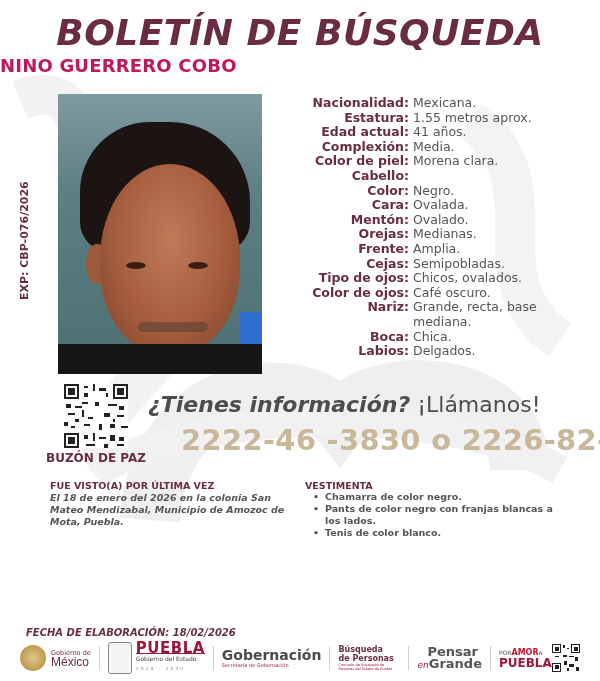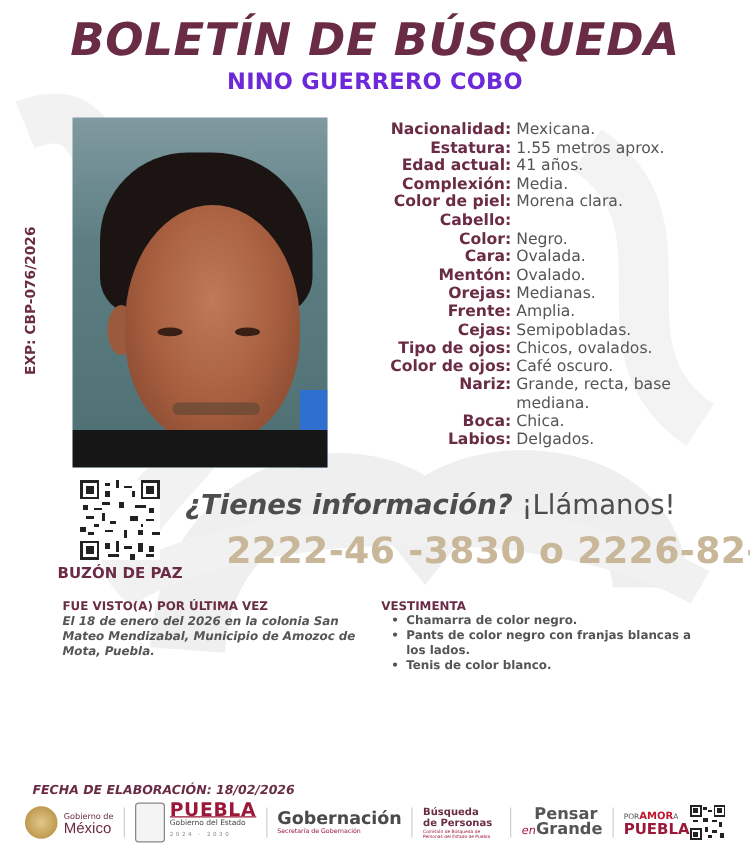--- a/index.html
+++ b/index.html
@@ -9,22 +9,22 @@
   .bg-swirl { position: absolute; inset: 0; pointer-events: none; z-index: 0; }
 
   .poster { position: relative; width: 600px; height: 681px; z-index: 1; border-radius: 14px; }
 
   .title {
     position: absolute; left: 0; right: 0; top: 12px; text-align: center;
     font-family: "DejaVu Sans", sans-serif; font-weight: bold; font-style: italic;
     font-size: 36px; letter-spacing: 0.5px; color: #6a2c44;
   }
   .subtitle {
-    position: absolute; left: 0; right: 0; top: 55px; text-align: center;
-    font-weight: bold; font-size: 18px; color: #6d28d9; letter-spacing: 0.2px;
+    position: absolute; left: 0; right: 0; top: 55px; text-align: left;
+    font-weight: bold; font-size: 18px; color: #be185d; letter-spacing: 0.2px;
   }
 
   .exp {
     position: absolute; left: 18px; top: 300px; transform-origin: left top;
     transform: rotate(-90deg); font-weight: bold; font-size: 11px; color: #6a2c44; white-space: nowrap;
   }
 
   .photo {
     position: absolute; left: 58px; top: 94px; width: 204px; height: 280px; overflow: hidden;
     background: linear-gradient(180deg, #7f9aa0 0%, #5d7f83 35%, #4e6f72 100%);

